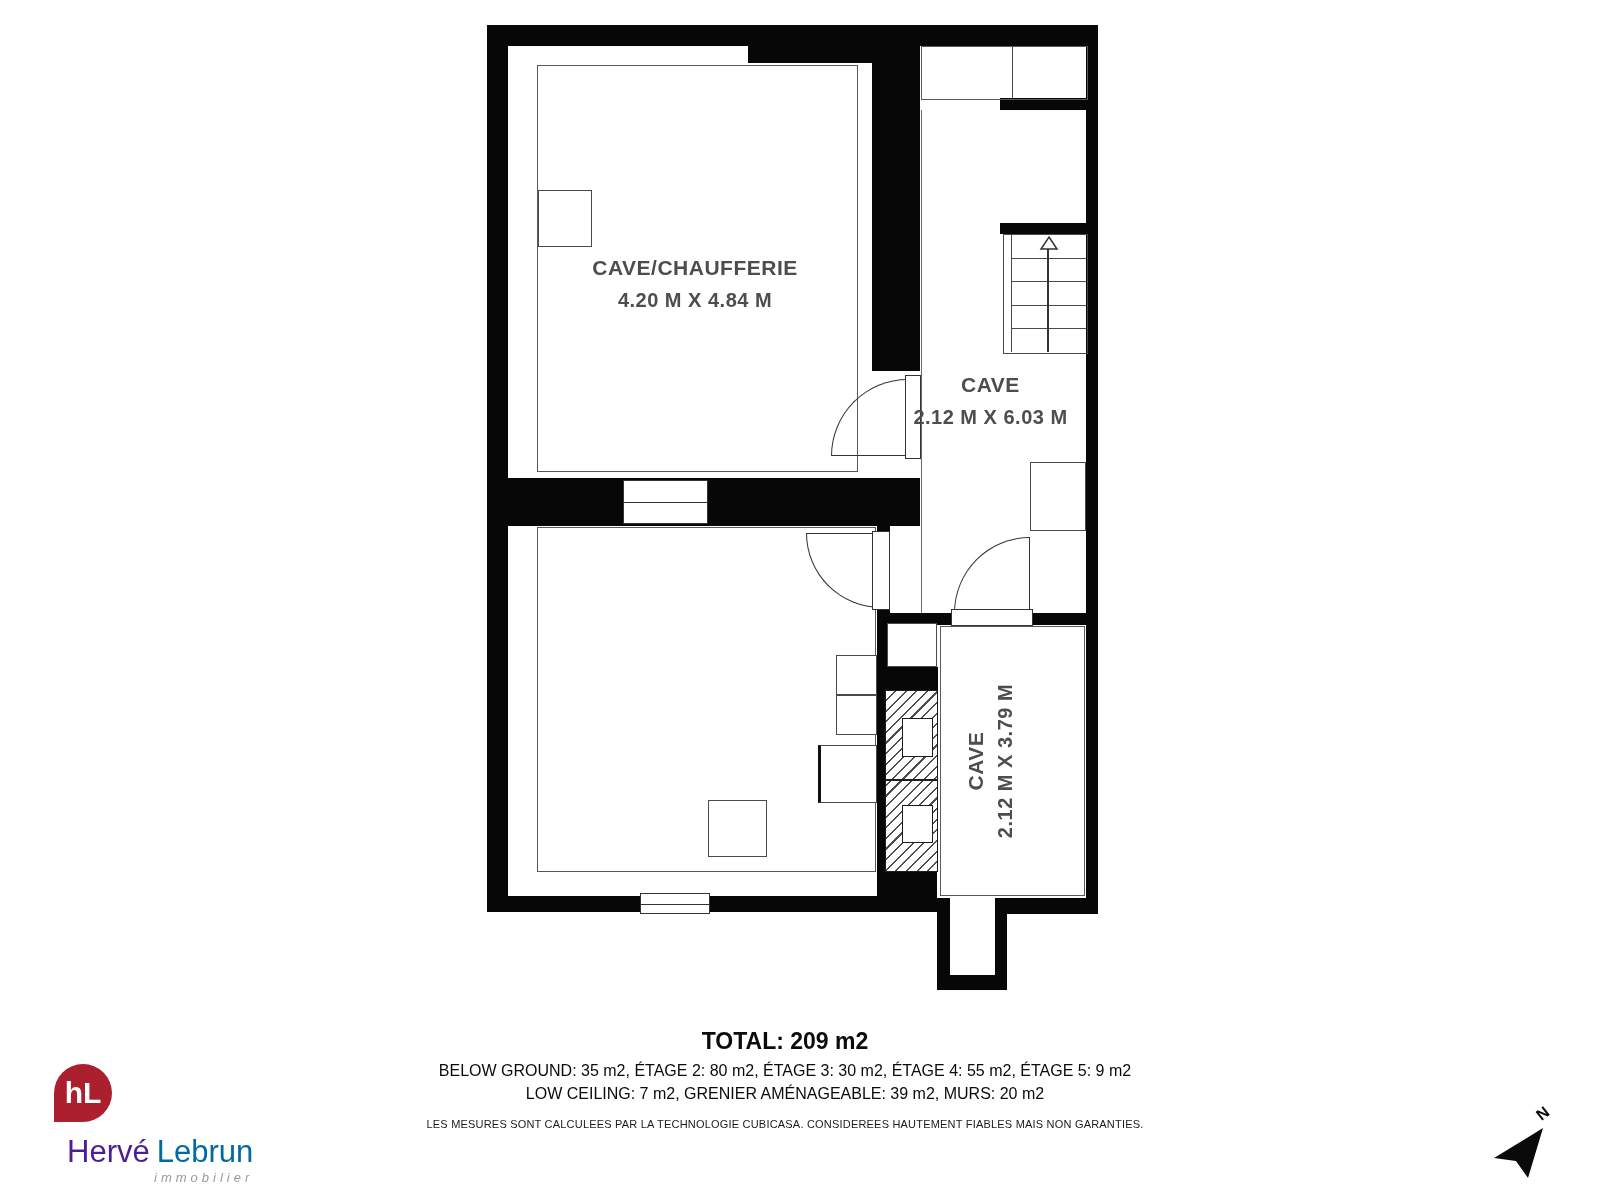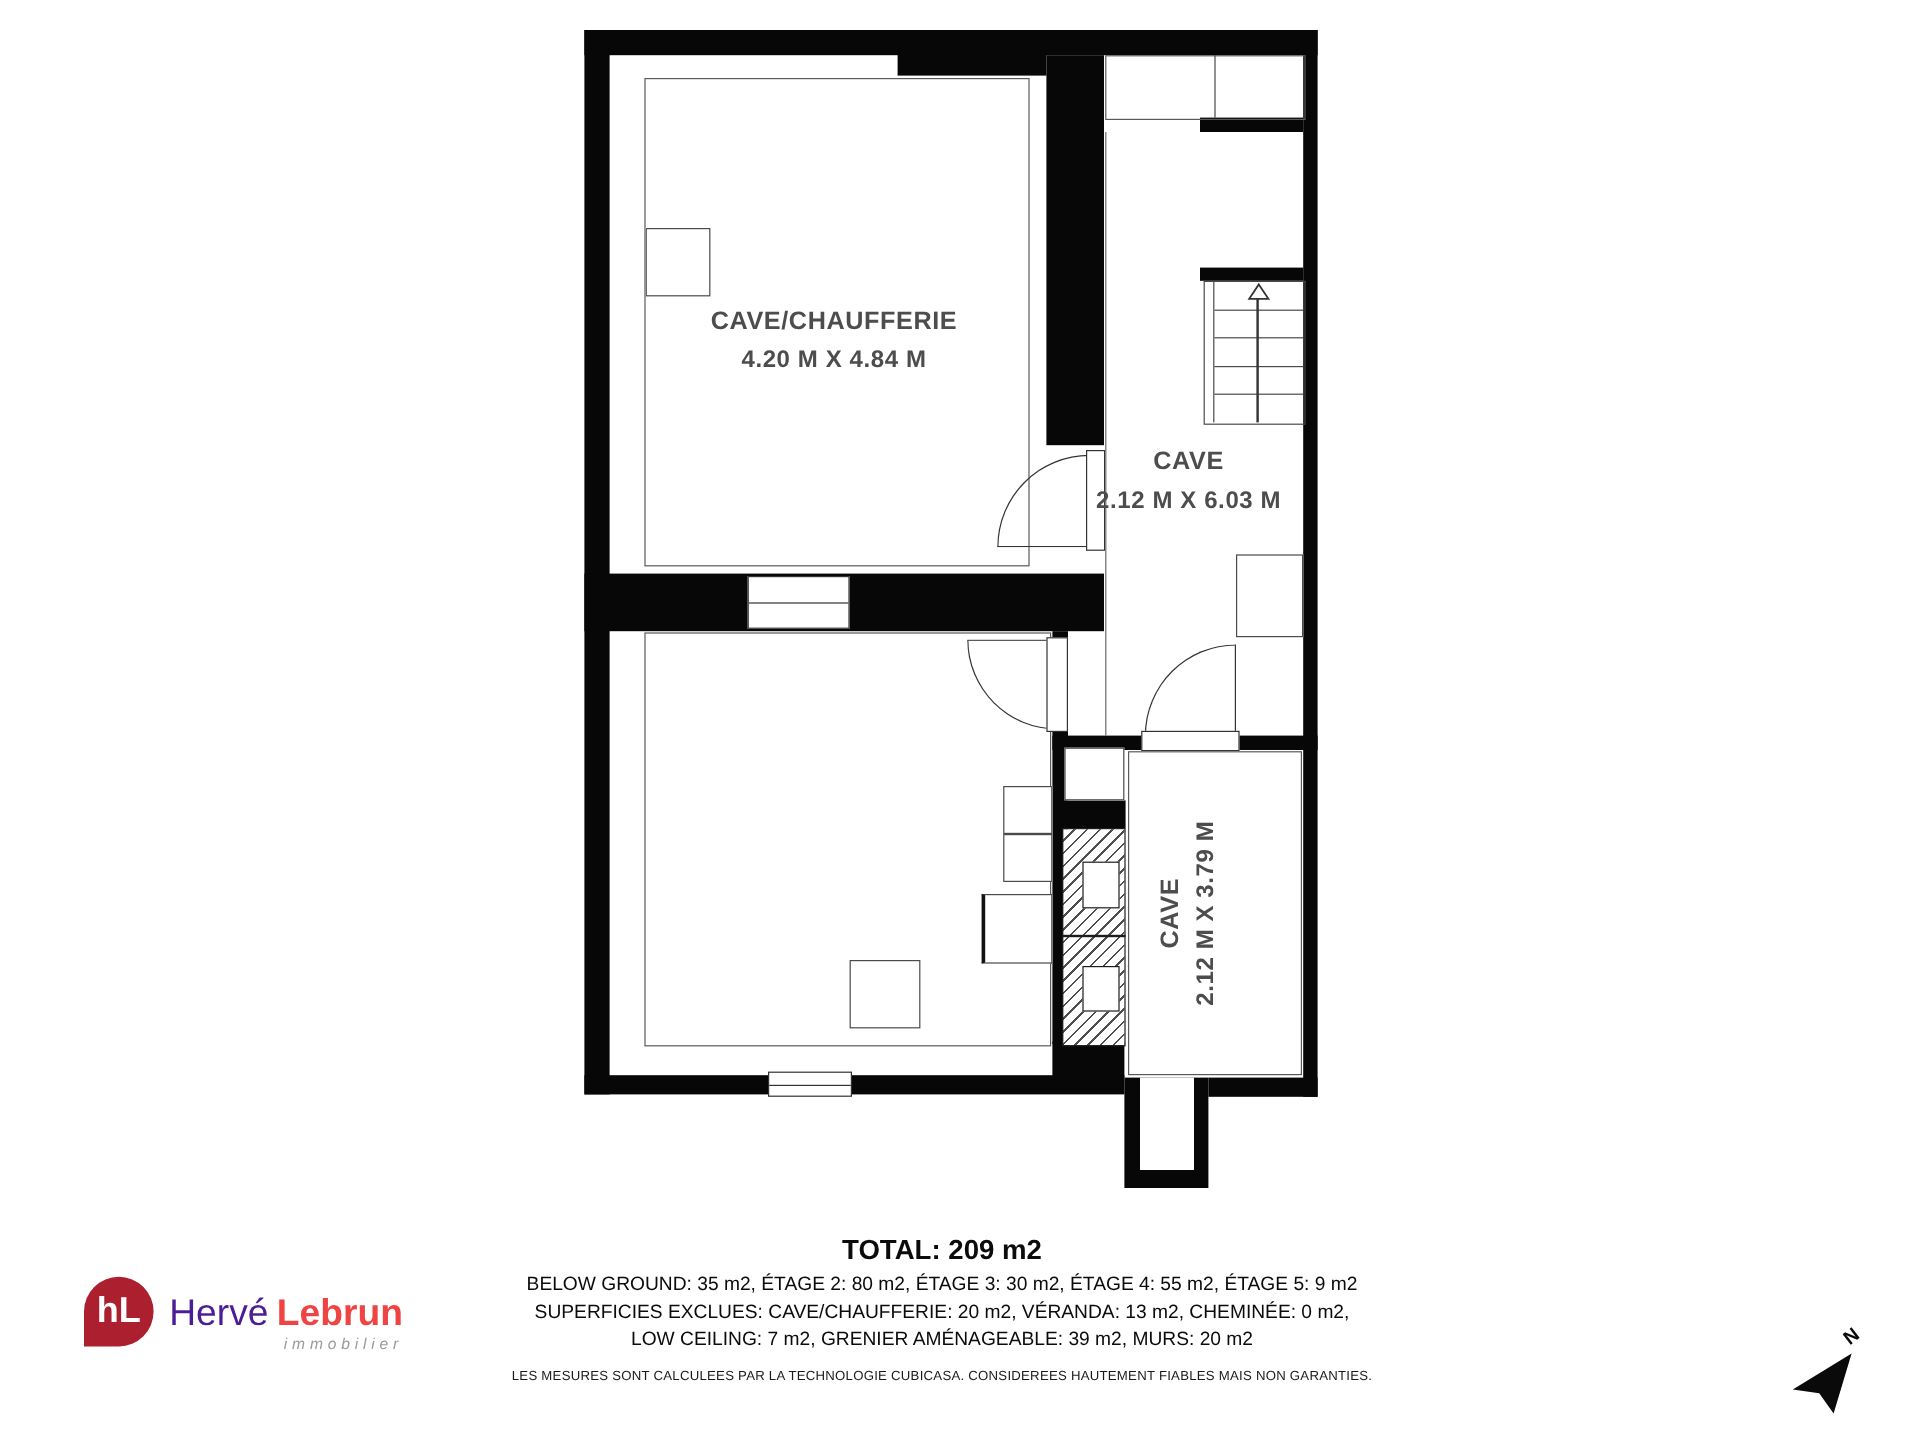--- a/index.html
+++ b/index.html
@@ -16,28 +16,28 @@
   .roomlabel{position:absolute;color:#4d4d4d;text-align:center;font-weight:bold;}
   .roomlabel .nm{font-size:21px;letter-spacing:.5px;}
   .roomlabel .dm{font-size:20px;margin-top:9px;letter-spacing:.5px;}
   .hatch{position:absolute;left:885px;top:690px;width:53px;height:182px;box-sizing:border-box;
          border:1px solid #1d1d1d;
          background:repeating-linear-gradient(135deg,#ffffff 0 6px,#4e4e4e 6px 7.5px);}
   #footer{position:absolute;left:185px;top:1028px;width:1200px;text-align:center;color:#0b0b0b;}
   #footer .total{font-size:23px;font-weight:bold;margin-bottom:4px;}
   #footer .ln{font-size:16px;line-height:23px;}
   #footer .disc{font-size:11px;margin-top:13px;color:#1a1a1a;letter-spacing:.2px;}
-  #logo{position:absolute;left:70px;top:1064px;display:flex;align-items:flex-start;}
+  #logo{position:absolute;left:54px;top:1064px;display:flex;align-items:flex-start;flex-direction:column;}
   #logo .mark{width:58px;height:58px;background:#ab1f2e;border-radius:55% 55% 55% 0;
               color:#fff;font-size:30px;font-weight:bold;display:flex;align-items:center;
               justify-content:center;}
   #logo .words{margin-left:13px;margin-top:12px;}
   #logo .row1{font-size:31px;white-space:nowrap;}
   #logo .first{color:#4c1d95;}
-  #logo .last{color:#ef4444;font-weight:bold;margin-left:7px;text-align:center;}
+  #logo .last{color:#0369a1;font-weight:normal;margin-left:7px;text-align:center;}
   #logo .tag{font-size:13px;color:#9a9a9a;letter-spacing:4px;text-align:right;margin-top:0px;font-style:italic;}
 </style>
 </head>
 <body>
 
 <div id="canvas">
 
   <div class="w" style="left:487px;top:25px;width:611px;height:21px;"></div>
   <div class="w" style="left:748px;top:25px;width:124px;height:38px;"></div>
   <div class="w" style="left:487px;top:25px;width:21px;height:887px;"></div>
@@ -111,21 +111,20 @@
     <div class="dm" style="white-space:nowrap;">2.12 M X 6.03 M</div>
   </div>
   <div class="roomlabel" style="left:883px;top:732px;width:220px;height:58px;transform:rotate(-90deg);">
     <div class="nm">CAVE</div>
     <div class="dm" style="margin-top:6px;white-space:nowrap;">2.12 M X 3.79 M</div>
   </div>
 
   <div id="footer">
     <div class="total">TOTAL: 209 m2</div>
     <div class="ln">BELOW GROUND: 35 m2, ÉTAGE 2: 80 m2, ÉTAGE 3: 30 m2, ÉTAGE 4: 55 m2, ÉTAGE 5: 9 m2</div>
-    <div class="ln">SUPERFICIES EXCLUES: CAVE/CHAUFFERIE: 20 m2, VÉRANDA: 13 m2, CHEMINÉE: 0 m2,</div>
     <div class="ln">LOW CEILING: 7 m2, GRENIER AMÉNAGEABLE: 39 m2, MURS: 20 m2</div>
     <div class="disc">LES MESURES SONT CALCULEES PAR LA TECHNOLOGIE CUBICASA. CONSIDEREES HAUTEMENT FIABLES MAIS NON GARANTIES.</div>
   </div>
 
   <div id="logo">
     <div class="mark">hL</div>
     <div class="words">
       <div class="row1">
         <span class="first">Hervé</span><span class="last">Lebrun</span>
       </div>

